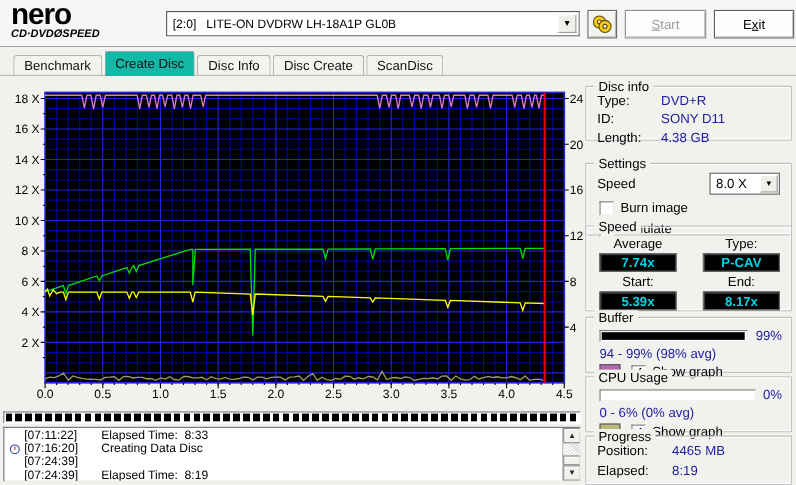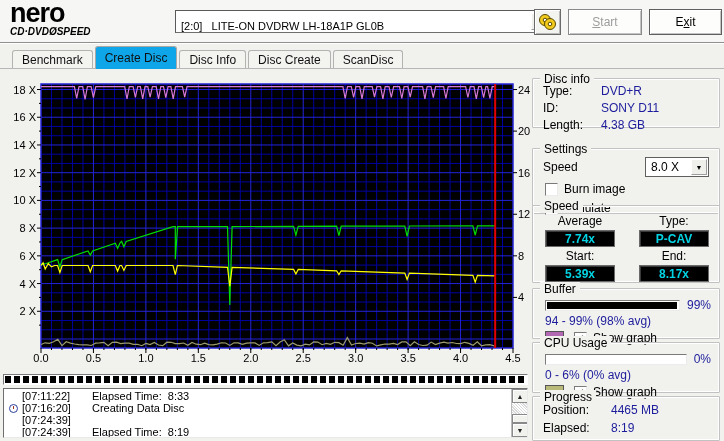--- a/index.html
+++ b/index.html
@@ -10,40 +10,40 @@
     background:#f1f1ee; overflow:hidden; position:relative;
   }
   
   .header { position:absolute; left:0; top:0; width:724px; height:42px; background:#f6f6f4; }
   .logo { position:absolute; left:10px; top:1px; width:138px; text-align:left; cursor:default; }
   .logo-nero { font-size:27px; font-weight:800; letter-spacing:-1px; line-height:24px; }
   .logo-sub { font-size:10px; font-weight:800; font-style:italic; letter-spacing:0; line-height:14px; white-space:nowrap; }
   .drive-select { position:absolute; left:151px; top:10px; width:376px; height:23px;
     background:#fff; border:1px solid #6e6e6e;
     border-top-color:#5a5a5a; border-left-color:#5a5a5a;
-    display:flex; align-items:flex-end; white-space:pre; padding-left:5px; cursor:default;margin-left:24px; }
+    display:flex; align-items:center; white-space:pre; padding-left:5px; cursor:default; }
   .drive-arrow { position:absolute; right:2px; top:2px; bottom:2px; width:17px;
     background:#efefec; border:1px solid #9d9d9d; border-top-color:#fff; border-left-color:#fff;
     display:flex; align-items:center; justify-content:center; font-size:8px; color:#000; }
   .tool-btn { position:absolute; left:534px; top:9px; width:27px; height:26px;
     background:#f3f3f0; border:1px solid #6a6a6a; box-shadow:inset 1px 1px 0 #fff, inset -1px -1px 0 #b9b9b9;
     display:flex; align-items:center; justify-content:center; }
   .push-btn { position:absolute; top:9px; height:26px; background:#fdfdfc;
     border:1px solid #5f5f5f; box-shadow:inset 1px 1px 0 #fff, inset -1px -1px 0 #c3c3c3;
     display:flex; align-items:center; justify-content:center; font-size:12px; }
   #start-btn { left:568px; width:74px; color:#9d9d9d; border-color:#8a8a8a; }
   #exit-btn  { left:649px; width:73px; color:#000; }
   .hdr-sep { position:absolute; left:0; top:42px; width:724px; height:2px;
     border-top:1px solid #8f8f8f; border-bottom:1px solid #fff; }
   
   .tabbar { position:absolute; left:12px; top:46px; height:23px; display:flex; align-items:flex-end; }
   .tab { height:19px; padding:2px 9px 0 9px; margin-right:2px; background:#f3f3f0;
     border:1px solid #b2b2b2; border-bottom:none; border-radius:3px 3px 0 0;
     font-size:12px; white-space:nowrap; color:#111; }
-  .tab.active { height:23px; padding-top:4px; background:#0ea5e9; border-color:#a8a8a8; position:relative; z-index:2; }
+  .tab.active { height:23px; padding-top:4px; background:#14b8a6; border-color:#a8a8a8; position:relative; z-index:2; }
   .tabline { position:absolute; left:0; top:68px; width:724px; height:1px; background:#b7b7b7; }
   
   #chart-wrap { position:absolute; left:0; top:70px; width:530px; height:302px; }
   
   .marquee { position:absolute; left:3px; top:374px; width:525px; height:11px;
     border:1px solid; border-color:#7a7a7a #fff #fff #7a7a7a; background:#fff; padding:1px; }
   .marquee-fill { width:100%; height:100%;
     background:repeating-linear-gradient(90deg,#000 0 6px,#fff 6px 9px); }
   
   .logbox { position:absolute; left:3px; top:388px; width:525px; height:50px; background:#fff;

